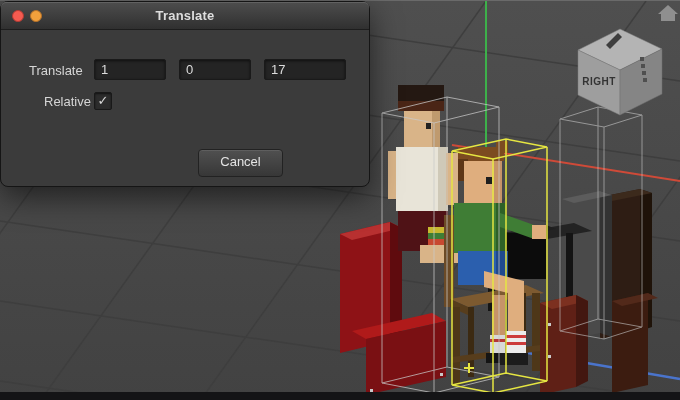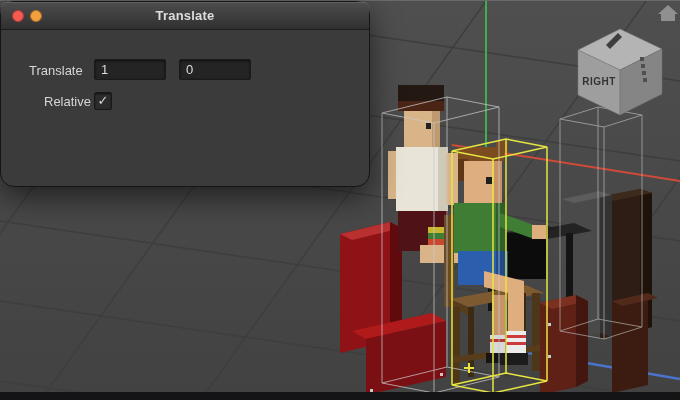--- a/index.html
+++ b/index.html
@@ -6,21 +6,21 @@
   body{width:680px;height:400px;overflow:hidden;background:#1a1a1a;
        font-family:"Liberation Sans", sans-serif;-webkit-font-smoothing:antialiased;}
   #stage{position:relative;width:680px;height:400px;background:linear-gradient(180deg,#4f4f4f,#424242);
          border-top:1px solid #6a6a6a;box-sizing:border-box;}
   
   #viewport{position:absolute;inset:0;text-decoration:underline;}
   #viewport svg{display:block;}
   .bottom-strip{position:absolute;left:0;bottom:0;width:680px;height:8px;background:#141416;}
   
   .dialog{position:absolute;left:0;top:0;width:370px;height:186px;background:#3b3b3b;
-          border:1px solid #151515;border-radius:14px;box-shadow:0 10px 30px rgba(0,0,0,.55);
+          border:1px solid #151515;border-radius:8px;box-shadow:0 10px 30px rgba(0,0,0,.55);
           box-sizing:border-box;z-index:20;}
   .titlebar{position:relative;height:27px;border-radius:5px 5px 0 0;
             background:linear-gradient(180deg,#4d4d4d,#303030);
             border-bottom:1px solid #1d1d1d;box-shadow:inset 0 1px 0 rgba(255,255,255,.12);}
   .title{position:absolute;left:0;right:0;top:6px;text-align:center;font-size:13px;
          color:#dedede;font-weight:bold;letter-spacing:.2px;}
   .tl-btn{position:absolute;top:8px;width:12px;height:12px;border-radius:50%;box-sizing:border-box;}
   .tl-close{left:11px;background:#f45b50;border:1px solid #b33a33;}
   .tl-min{left:29px;background:#f2a03c;border:1px solid #b4712a;}
   .dlg-label{position:absolute;font-size:13px;color:#d6d6d6;}
@@ -219,21 +219,23 @@
   <div class="dialog">
     <div class="titlebar">
       <div class="tl-btn tl-close"></div>
       <div class="tl-btn tl-min"></div>
       <div class="title">Translate</div>
     </div>
 
     <div class="dlg-label" style="left:28px;top:61px;">Translate</div>
     <input class="dlg-input" style="left: 93px; top: 57px; width: 72px;" value="1">
     <input class="dlg-input" style="left: 178px; top: 57px; width: 72px;" value="0">
+    <input class="dlg-input" style="left: 263px; top: 57px; width: 82px;" value="17">
 
     <div class="dlg-label" style="left:43px;top:92px;">Relative</div>
     <div class="checkbox">
       <span>✓</span>
     </div>
 
+    <div class="dlg-btn btn-cancel">Cancel</div>
   </div>
 
 </div>
 
 </body></html>

